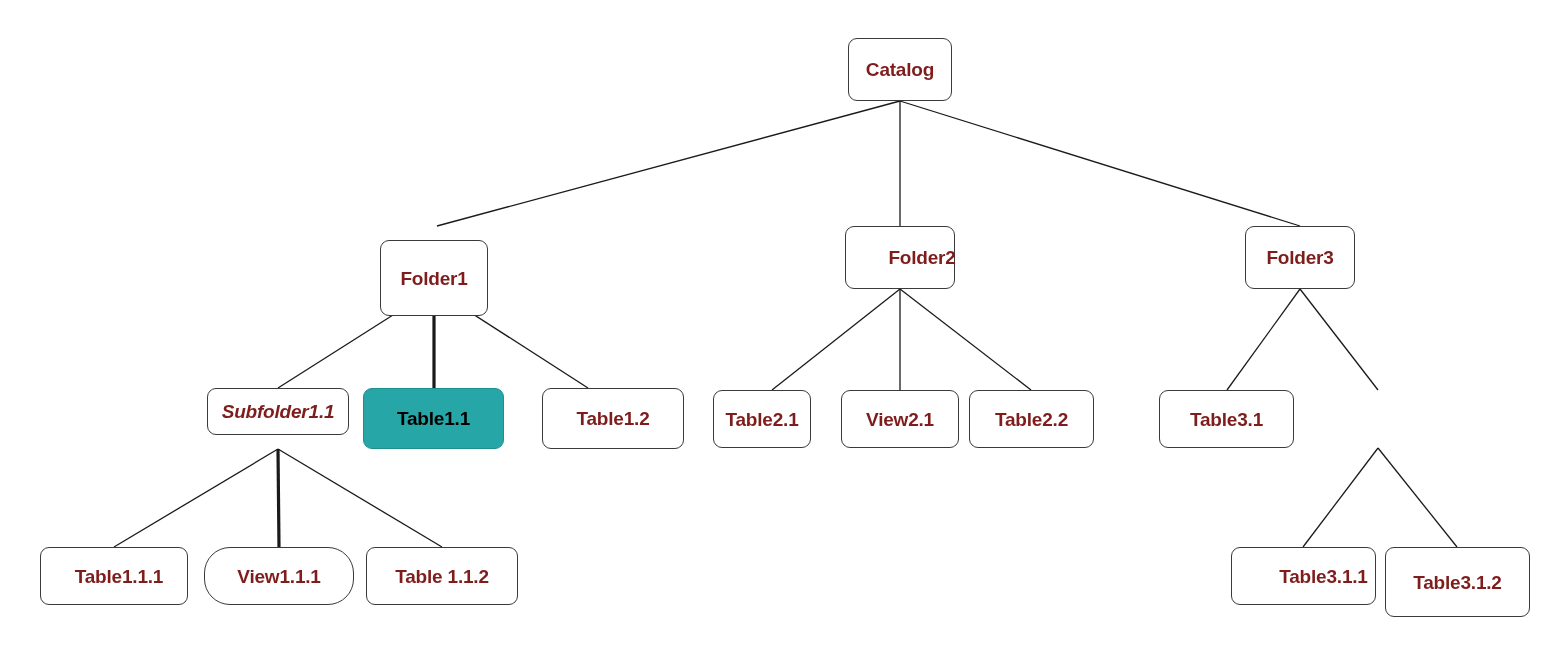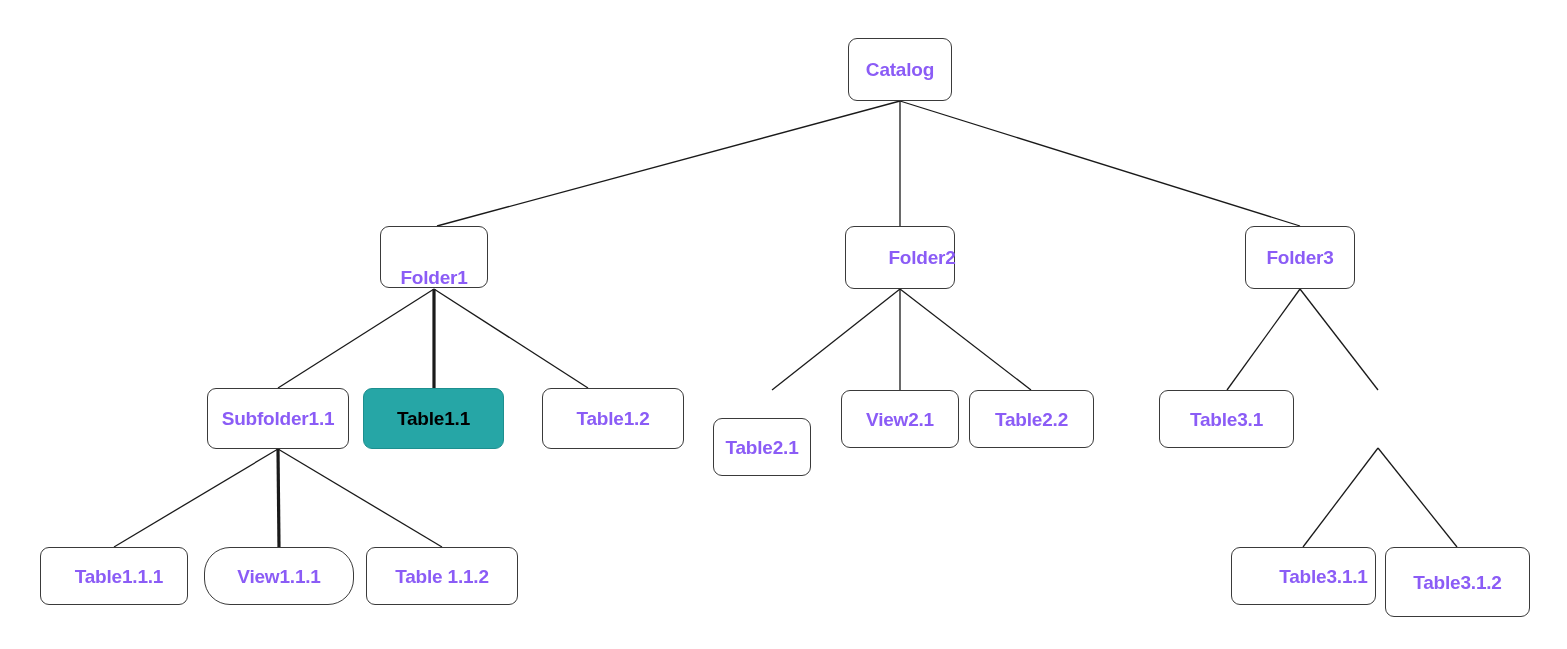--- a/index.html
+++ b/index.html
@@ -29,21 +29,21 @@
   }
   .node {
     position: absolute;
     box-sizing: border-box;
     display: flex;
     align-items: center;
     justify-content: center;
     background: #ffffff;
     border: 1.6px solid #3a3a3a;
     border-radius: 9px;
-    color: #8b5cf6;
+    color: #7f1d1d;
     font-weight: bold;
     font-size: 19px;
     letter-spacing: -0.2px;
     white-space: nowrap;
     z-index: 2;
   }
   .node.selected {
     background: #26a6a6;
     border-color: #1d8f8f;
     color: #000000;
@@ -71,39 +71,39 @@
       <line x1="1300" y1="289" x2="1378" y2="390" stroke="#1a1a1a" stroke-width="1.3" stroke-linecap="butt"></line>
       <line x1="278" y1="449" x2="114" y2="547" stroke="#1a1a1a" stroke-width="1.3" stroke-linecap="butt"></line>
       <line x1="278" y1="449" x2="279" y2="547" stroke="#1a1a1a" stroke-width="3.2" stroke-linecap="butt"></line>
       <line x1="278" y1="449" x2="442" y2="547" stroke="#1a1a1a" stroke-width="1.3" stroke-linecap="butt"></line>
       <line x1="1378" y1="448" x2="1303" y2="547" stroke="#1a1a1a" stroke-width="1.3" stroke-linecap="butt"></line>
       <line x1="1378" y1="448" x2="1457" y2="547" stroke="#1a1a1a" stroke-width="1.3" stroke-linecap="butt"></line>
     </svg>
 <div class="node" style="left: 848px; top: 38px; width: 104px; height: 63px;">
       <span class="node-label">Catalog</span>
     </div>
-    <div class="node" style="left: 380px; top: 226px; width: 108px; height: 62px; align-items: flex-end;">
+    <div class="node" style="left: 380px; top: 240px; width: 108px; height: 76px;">
       <span class="node-label">Folder1</span>
     </div>
     <div class="node" style="left: 845px; top: 226px; width: 110px; height: 63px; padding-left: 44px;">
       <span class="node-label">Folder2</span>
     </div>
     <div class="node" style="left: 1245px; top: 226px; width: 110px; height: 63px;">
       <span class="node-label">Folder3</span>
     </div>
-    <div class="node" style="left: 207px; top: 388px; width: 142px; height: 61px;">
+    <div class="node" style="left: 207px; top: 388px; width: 142px; height: 47px; font-style: italic;">
       <span class="node-label">Subfolder1.1</span>
     </div>
     <div class="node selected" style="left: 363px; top: 388px; width: 141px; height: 61px;">
       <span class="node-label">Table1.1</span>
     </div>
     <div class="node" style="left: 516px; top: 388px; width: 142px; height: 61px; margin-left: 26px;">
       <span class="node-label">Table1.2</span>
     </div>
-    <div class="node" style="left: 713px; top: 390px; width: 98px; height: 58px; margin-top: 28px;">
+    <div class="node" style="left: 713px; top: 390px; width: 98px; height: 58px;">
       <span class="node-label">Table2.1</span>
     </div>
     <div class="node" style="left: 841px; top: 390px; width: 118px; height: 58px;">
       <span class="node-label">View2.1</span>
     </div>
     <div class="node" style="left: 969px; top: 390px; width: 125px; height: 58px;">
       <span class="node-label">Table2.2</span>
     </div>
     <div class="node" style="left: 1159px; top: 390px; width: 135px; height: 58px;">
       <span class="node-label">Table3.1</span>

